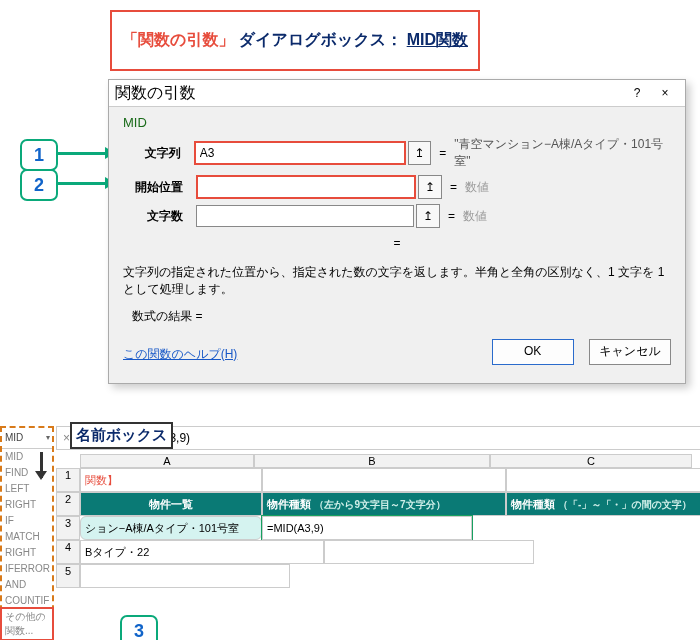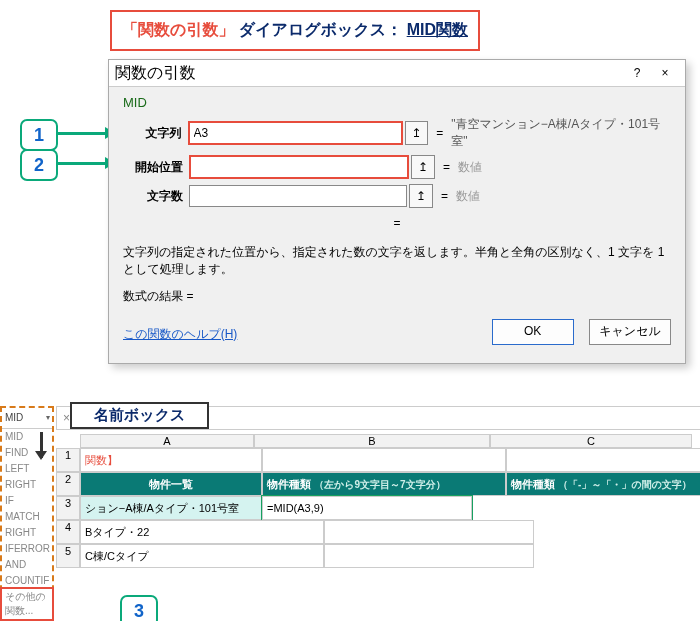--- a/index.html
+++ b/index.html
@@ -6,21 +6,21 @@
   margin: 0;
   font-family: "Meiryo UI", "MS PGothic", sans-serif;
   font-size: 12px;
   background: #fff;
   width: 700px;
 }
 .annotation-title {
   margin: 10px 0 8px 110px;
   display: inline-block;
   border: 2px solid #e74c3c;
-  padding: 8px 10px;
+  padding: 18px 10px;
   font-size: 16px;
   font-weight: bold;
   color: #0b2a6b;
 }
 .annotation-title .red { color: #e74c3c; }
 .annotation-title .underline { text-decoration: underline; }
 .dialog-wrap {
   position: relative;
   margin-left: 18px;
 }
@@ -76,21 +76,21 @@
   width: 28px;
   height: 20px;
   display: flex;
   align-items: center;
   justify-content: center;
   font-family: sans-serif;
 }
 .dlg-body { padding: 6px 14px 14px 14px; }
 .func-name { color: #1a6b1a; font-size: 13px; padding: 2px 0 6px 0; }
 .arg-row { display: flex; align-items: center; margin-bottom: 5px; }
-.arg-label { width: 60px; text-align: right; font-weight: bold; margin-right: 6px; }
+.arg-label { width: 60px; text-align: right; font-weight: bold; margin-right: 13px; }
 .arg-input {
   width: 208px;
   height: 20px;
   border: 1px solid #888;
   background: #fff;
   font-size: 12px;
   padding: 0 4px;
 }
 .arg-input.highlight { border: 2.5px solid #e74c3c; }
 .ref-btn {
@@ -102,21 +102,21 @@
   display: flex;
   align-items: center;
   justify-content: center;
   font-size: 12px;
 }
 .eq { margin: 0 8px; }
 .preview { color: #555; }
 .preview.gray { color: #999; }
 .desc { margin: 14px 0 4px 0; font-size: 12px; }
 .desc-indent { text-align:center; margin-bottom: 28px;}
-.result-row { margin: 10px 0; }
+.result-row { margin: 10px 9px; }
 .link { color: #1858c7; text-decoration: underline; margin-top: 4px; display: inline-block; }
 .dlg-footer { text-align: right; padding: 4px 0; }
 .btn {
   display: inline-block;
   min-width: 80px;
   height: 24px;
   line-height: 22px;
   text-align: center;
   border: 1px solid #888;
   background: #fdfdfd;
@@ -125,21 +125,21 @@
 .btn.primary { border: 1.5px solid #2a6bcc; }
 
 
 .lower-wrap { position: relative; margin-top: 20px; }
 .namebox-label {
   position: absolute;
   left: 70px;
   top: -4px;
   display: inline-block;
   border: 2px solid #333;
-  padding: 2px 22px;
+  padding: 2px 4px;
   font-size: 15px;
   font-weight: bold;
   color: #0b2a6b;
   background: #fff;
 }
 .namebox-pointer {
   position: absolute;
   left: 40px; top: 26px;
   width: 3px; height: 26px;
   background: #333;
@@ -176,21 +176,21 @@
 .colhdr > div{ border:1px solid #ccc; text-align:center; background:#f2f2f2; font-size:11px;}
 .colA{width:172px;} .colB{width:234px;} .colC{width:200px;}
 .gridwrap{ display:flex;}
 .rownums{ width:24px;}
 .rownums > div{height:22px;border:1px solid #ccc;text-align:center;font-size:11px;background:#f2f2f2;}
 .cells{flex:1;}
 .cellrow{display:flex;}
 .cell{border:1px solid #ccc;height:22px;line-height:22px;padding:0 4px;font-size:11px;overflow:hidden;}
 .hdr-cell{background:#0a7a75;color:#fff;font-weight:bold;}
 .hdr-sub{color:#d0efe9;font-size:10px;}
-.data-a{background:#d5f3f0;}
+.data-a{background:#d5f3f0;border-radius:6px;}
 .formula-cell{outline:1.5px solid #18a060;}
 </style>
 </head>
 <body>
 
 
 
 
 <div class="annotation-title">
   <span class="red">「関数の引数」</span>
@@ -326,21 +326,20 @@
           </div>
           <div class="cellrow">
             <div class="cell colA data-a">ション−A棟/Aタイプ・101号室</div>
             <div class="cell colC formula-cell">=MID(A3,9)</div>
           </div>
           <div class="cellrow">
             <div class="cell colB">Bタイプ・22</div>
             <div class="cell colC"></div>
           </div>
           <div class="cellrow">
-            <div class="cell colB">C棟/Cタイプ</div>
             <div class="cell colC"></div>
           </div>
         </div>
       </div>
     </div>
   </div>
 
   <div class="step-badge" style="left:120px;bottom:-6px;top:auto;">
     <span>3</span>
   </div>

